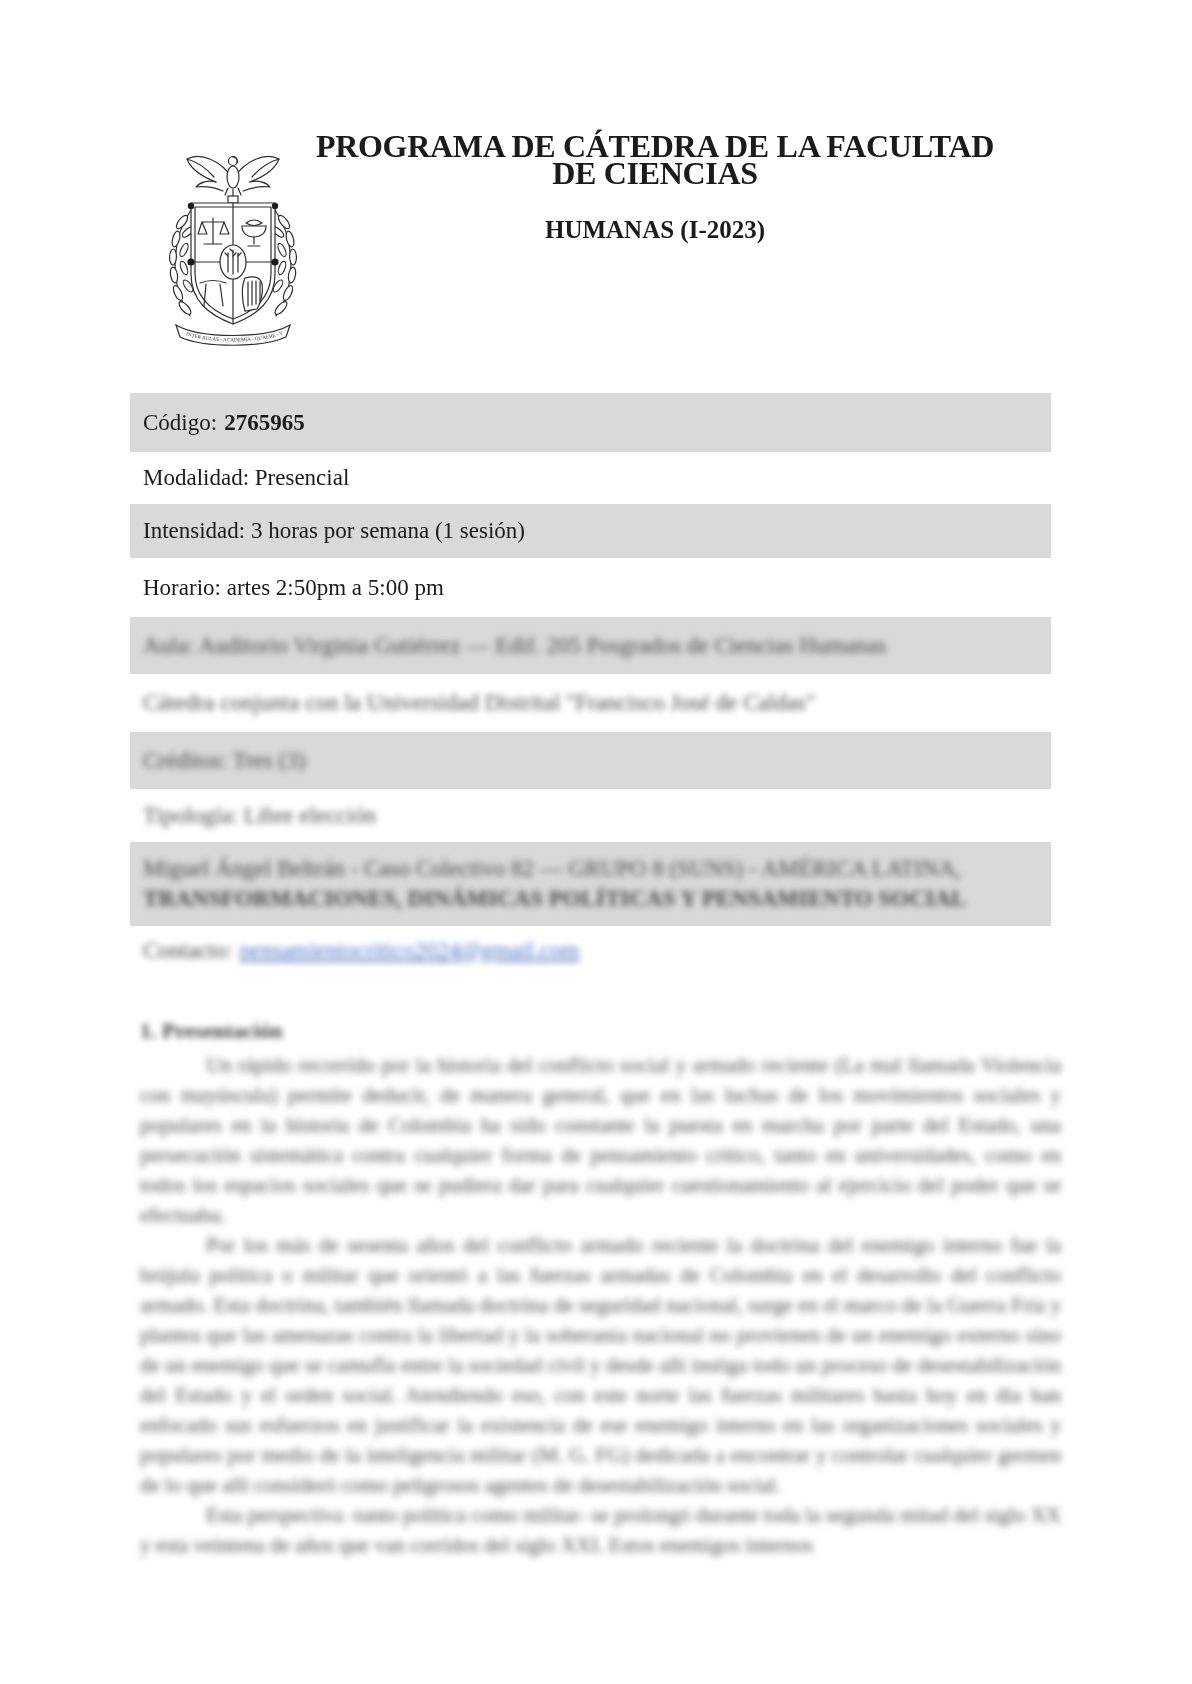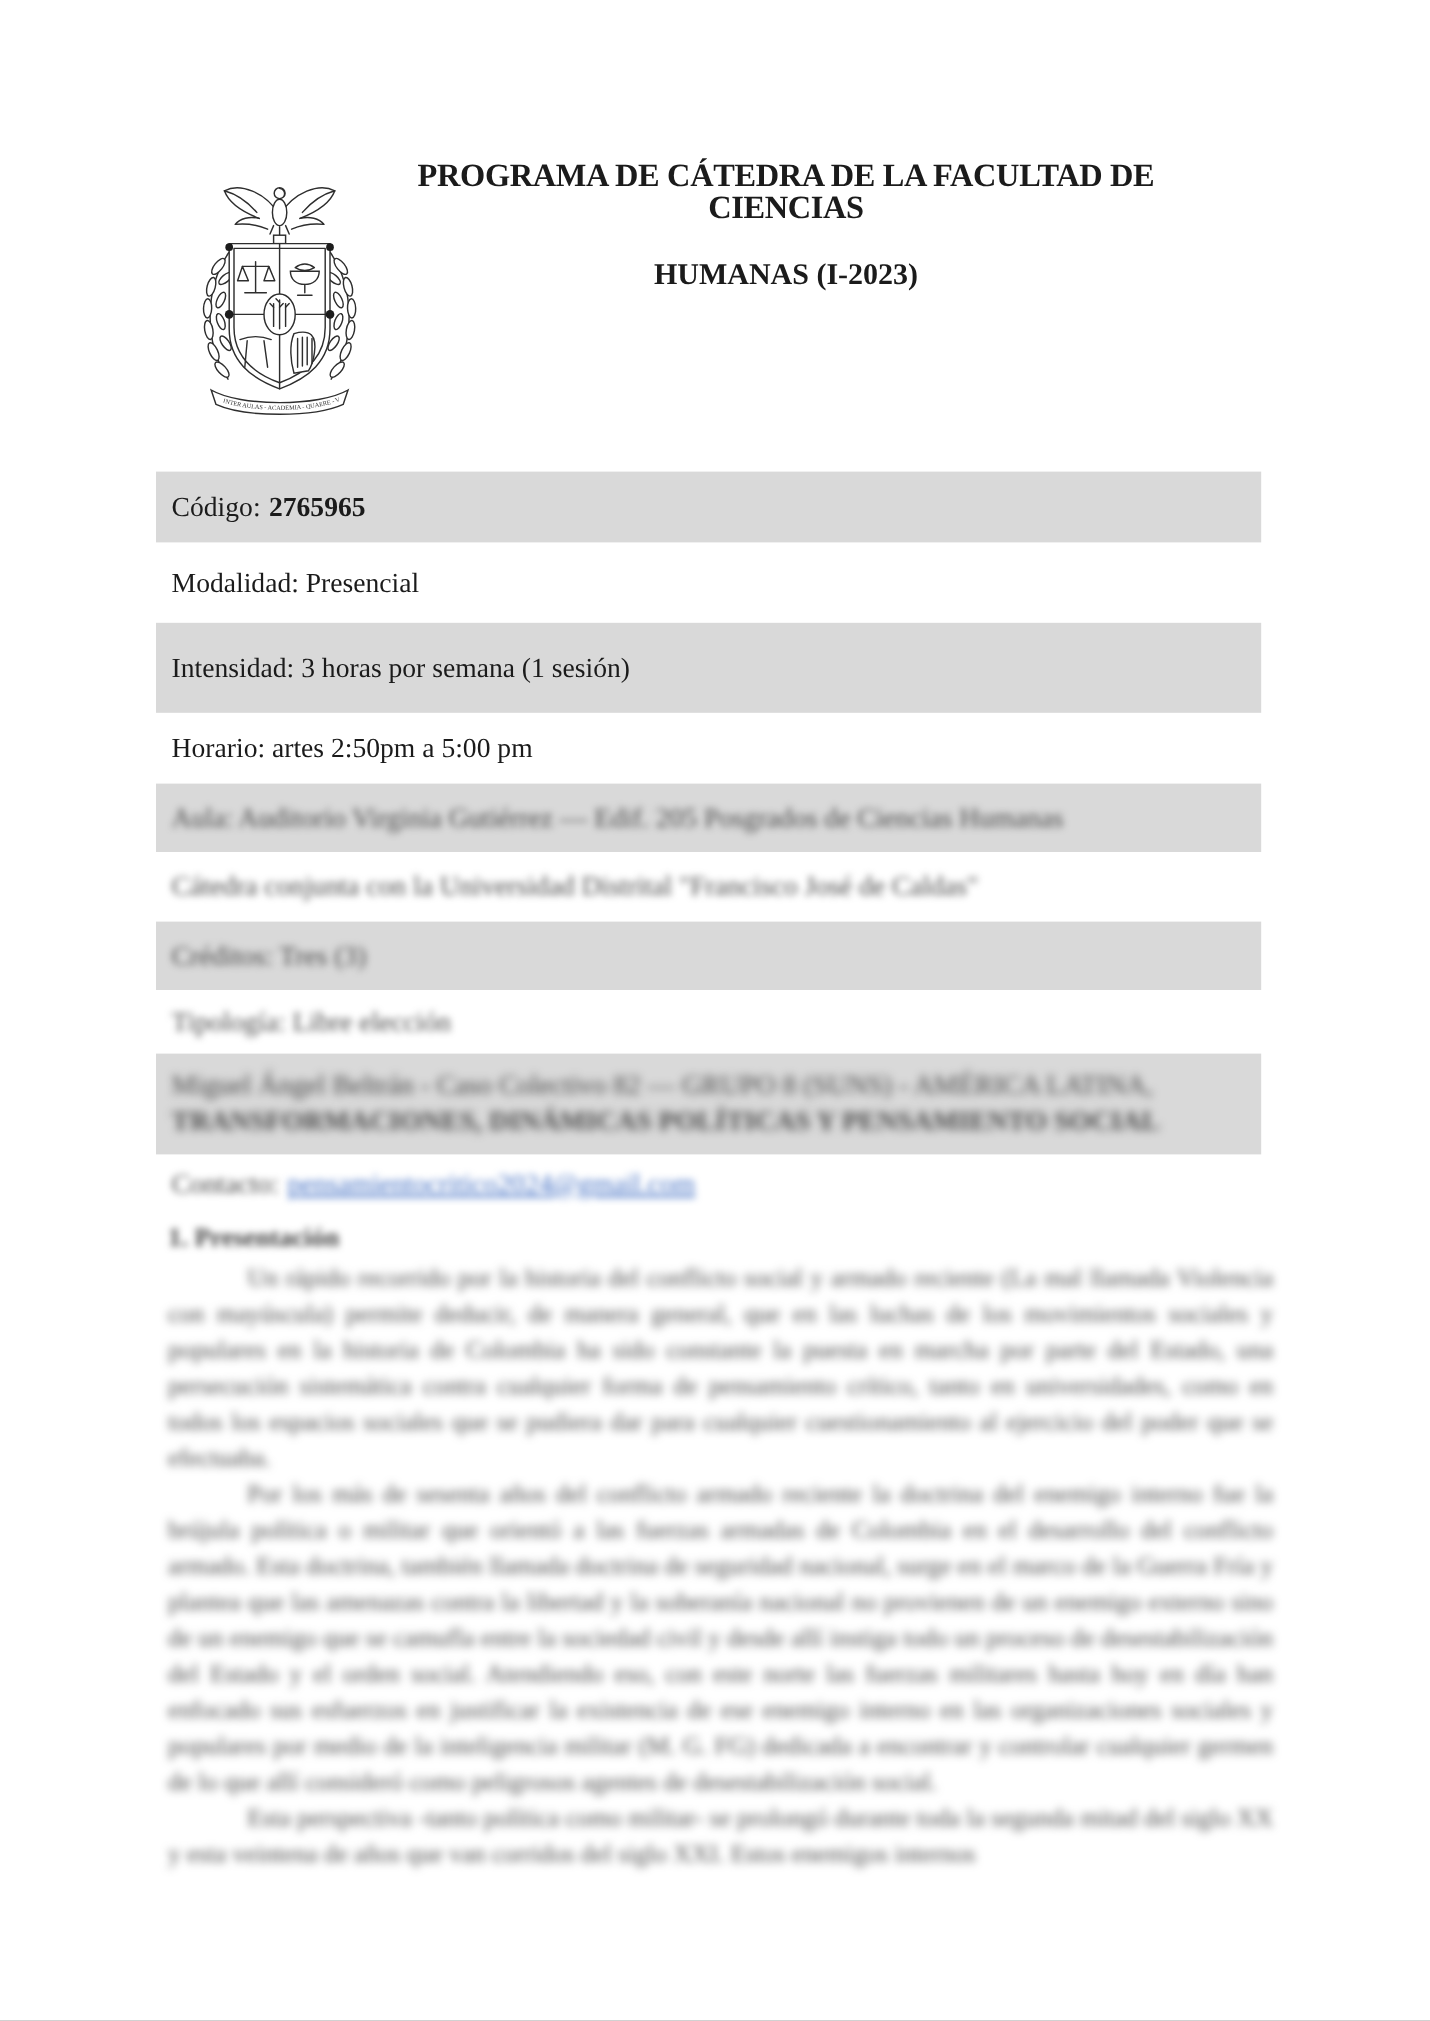--- a/index.html
+++ b/index.html
@@ -8,28 +8,28 @@
     width:1192px;height:1684px;
     margin:0 auto;
     background:#ffffff;
     font-family:"Liberation Serif", serif;
     color:#1b1b1b;
     overflow:hidden;
   }
   
   .crest{position:absolute;left:158px;top:144px;width:150px;height:205px;}
   .titleblock{position:absolute;left:300px;top:133px;width:710px;text-align:center;}
-  .t1{font-size:27px;font-weight:bold;letter-spacing:-0.3px;line-height:27px;}
+  .t1{font-size:32px;font-weight:bold;letter-spacing:-0.3px;line-height:27px;}
   .t2{font-size:25px;font-weight:bold;margin-top:29px;line-height:27px;}
   .course{font-size:23px;font-weight:bold;margin:17px auto 0 auto;max-width:648px;line-height:28px;}
   
   .info{position:absolute;left:130px;top:393px;width:921px;font-size:23px;}
   .row{display:flex;align-items:center;padding-left:13px;box-sizing:border-box;}
   .shaded{background:#d9d9d9;}
-  .r1{height:59px}.r2{height:67px}.r3{height:75px}.r4{height:59px}.r5{height:57px}
+  .r1{height:59px}.r2{height:52px}.r3{height:54px}.r4{height:59px}.r5{height:57px}
   .r6{height:58px}.r7{height:57px}.r8{height:53px}
   .r9{height:84px;flex-direction:column;align-items:flex-start;justify-content:center;line-height:30px;}
   .r10{height:50px}
   .lbl{margin-right:7px;}
   .bold{font-weight:bold;}
   
   .px{filter:blur(3px);color:#4a4a4a;}
   .px2{filter:blur(3.4px);color:#474747;}
   a.maillink{color:#4370c4;text-decoration:underline;filter:blur(3px);}
   

